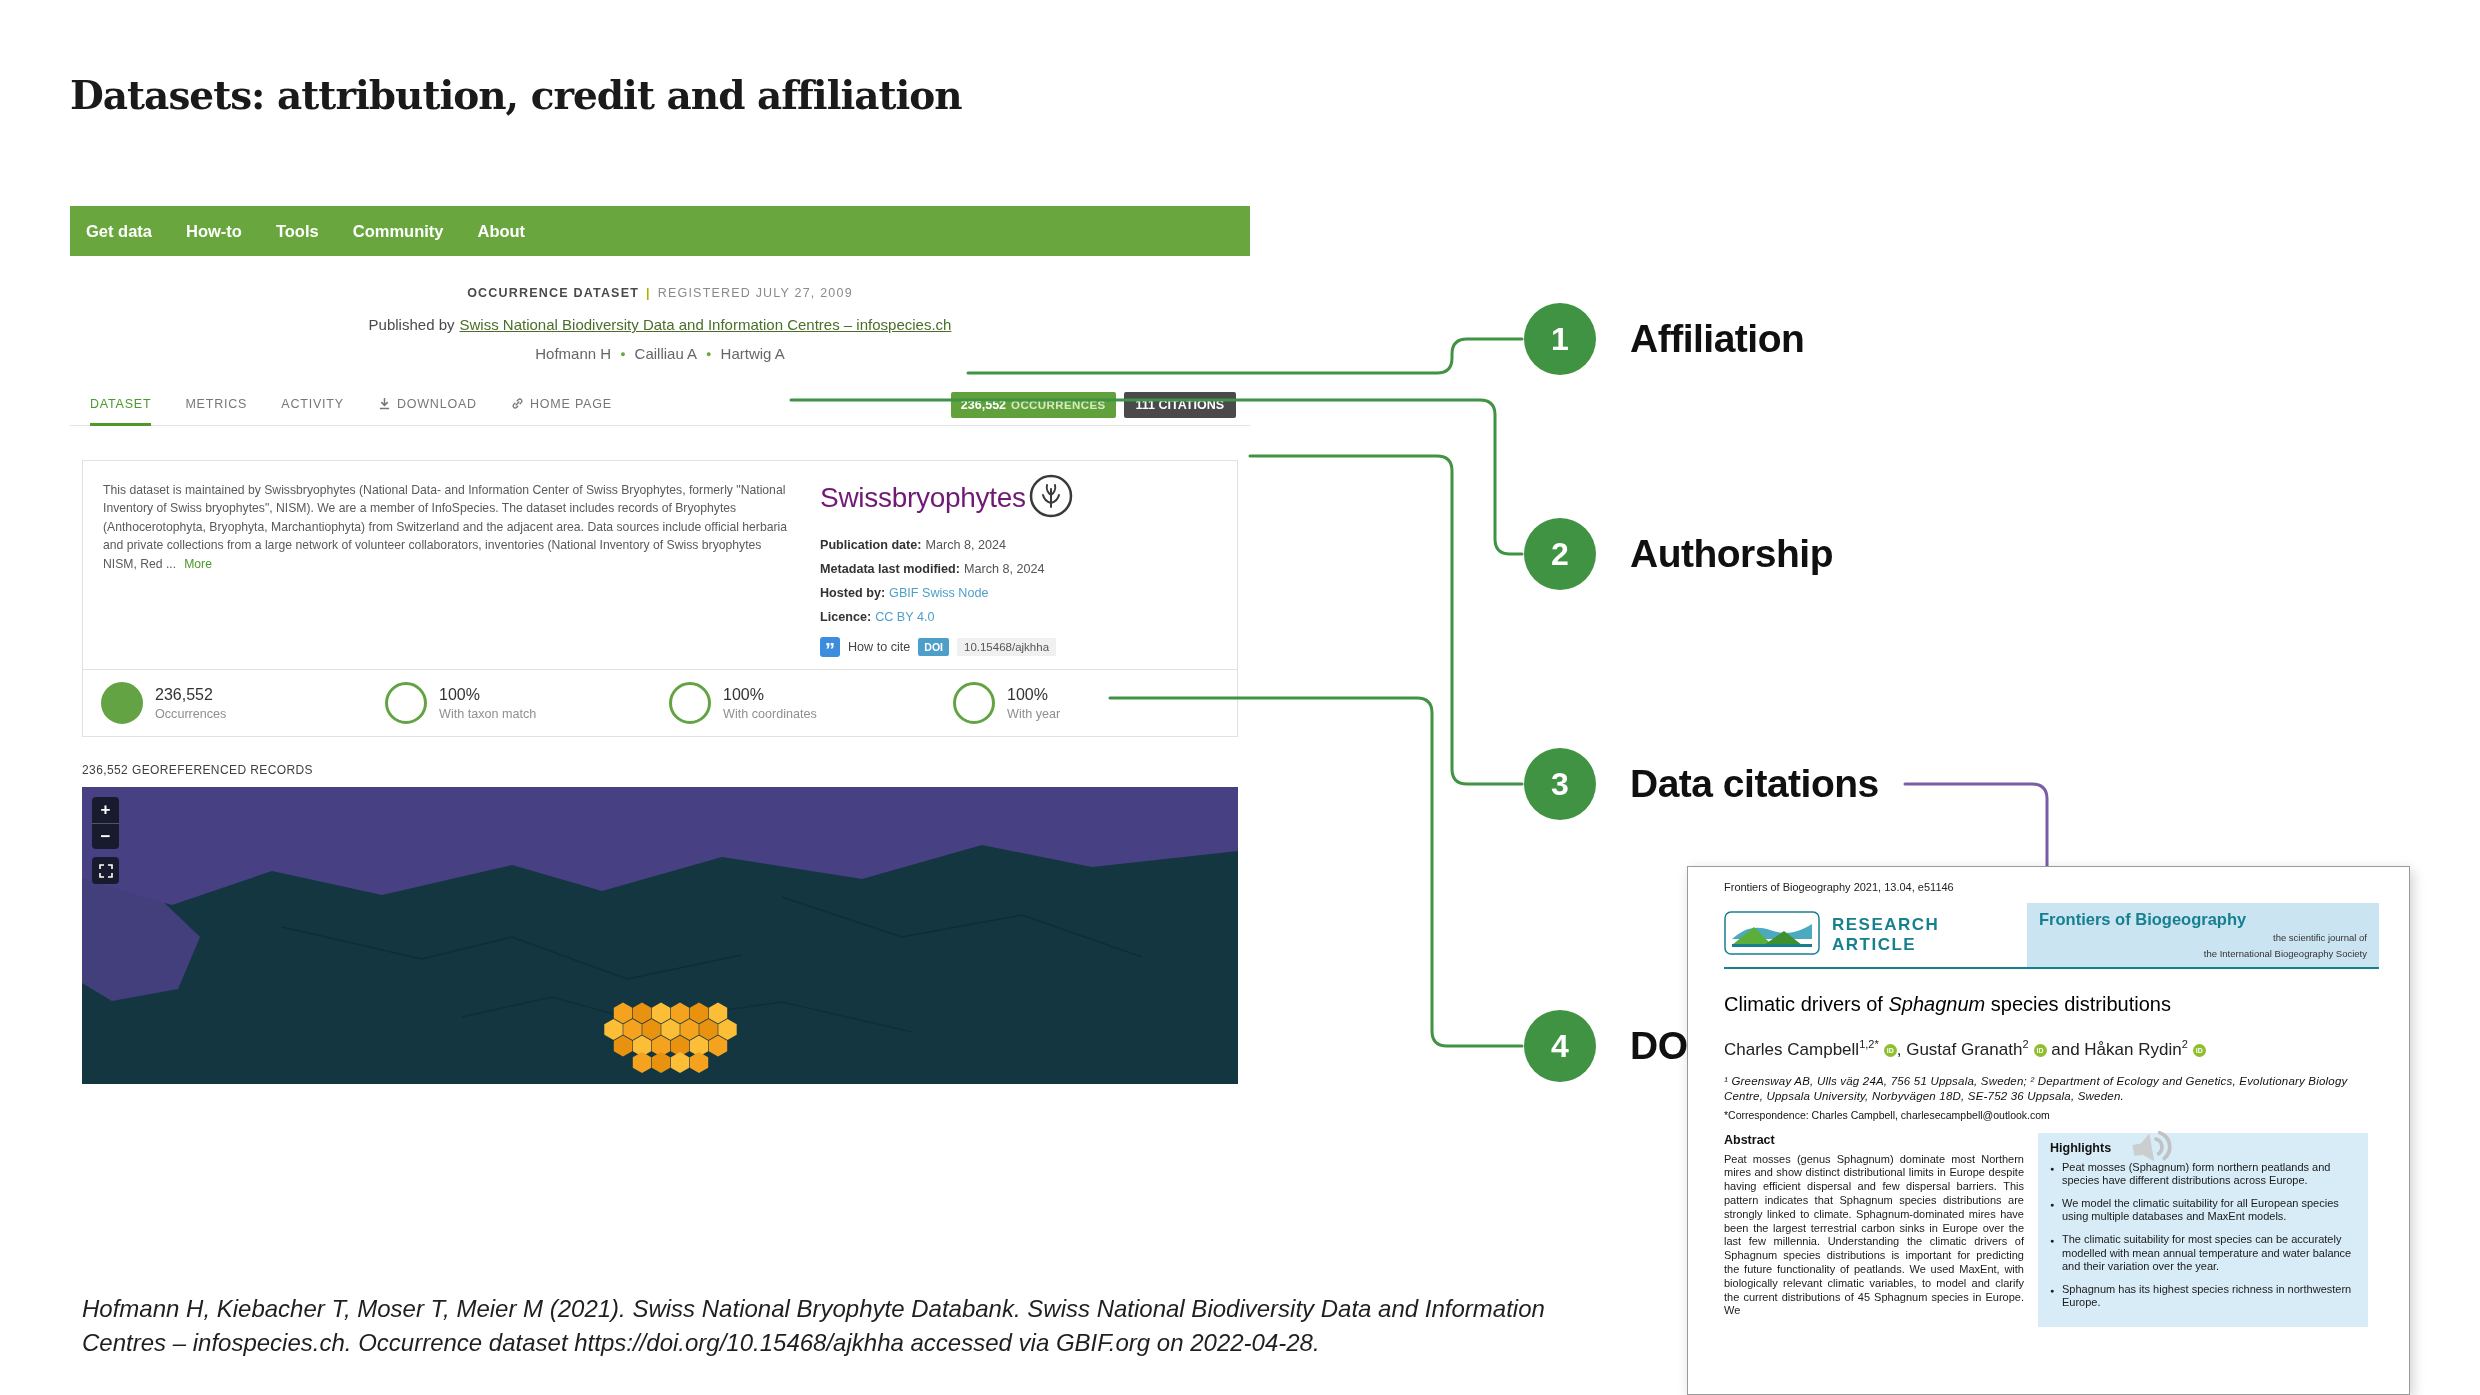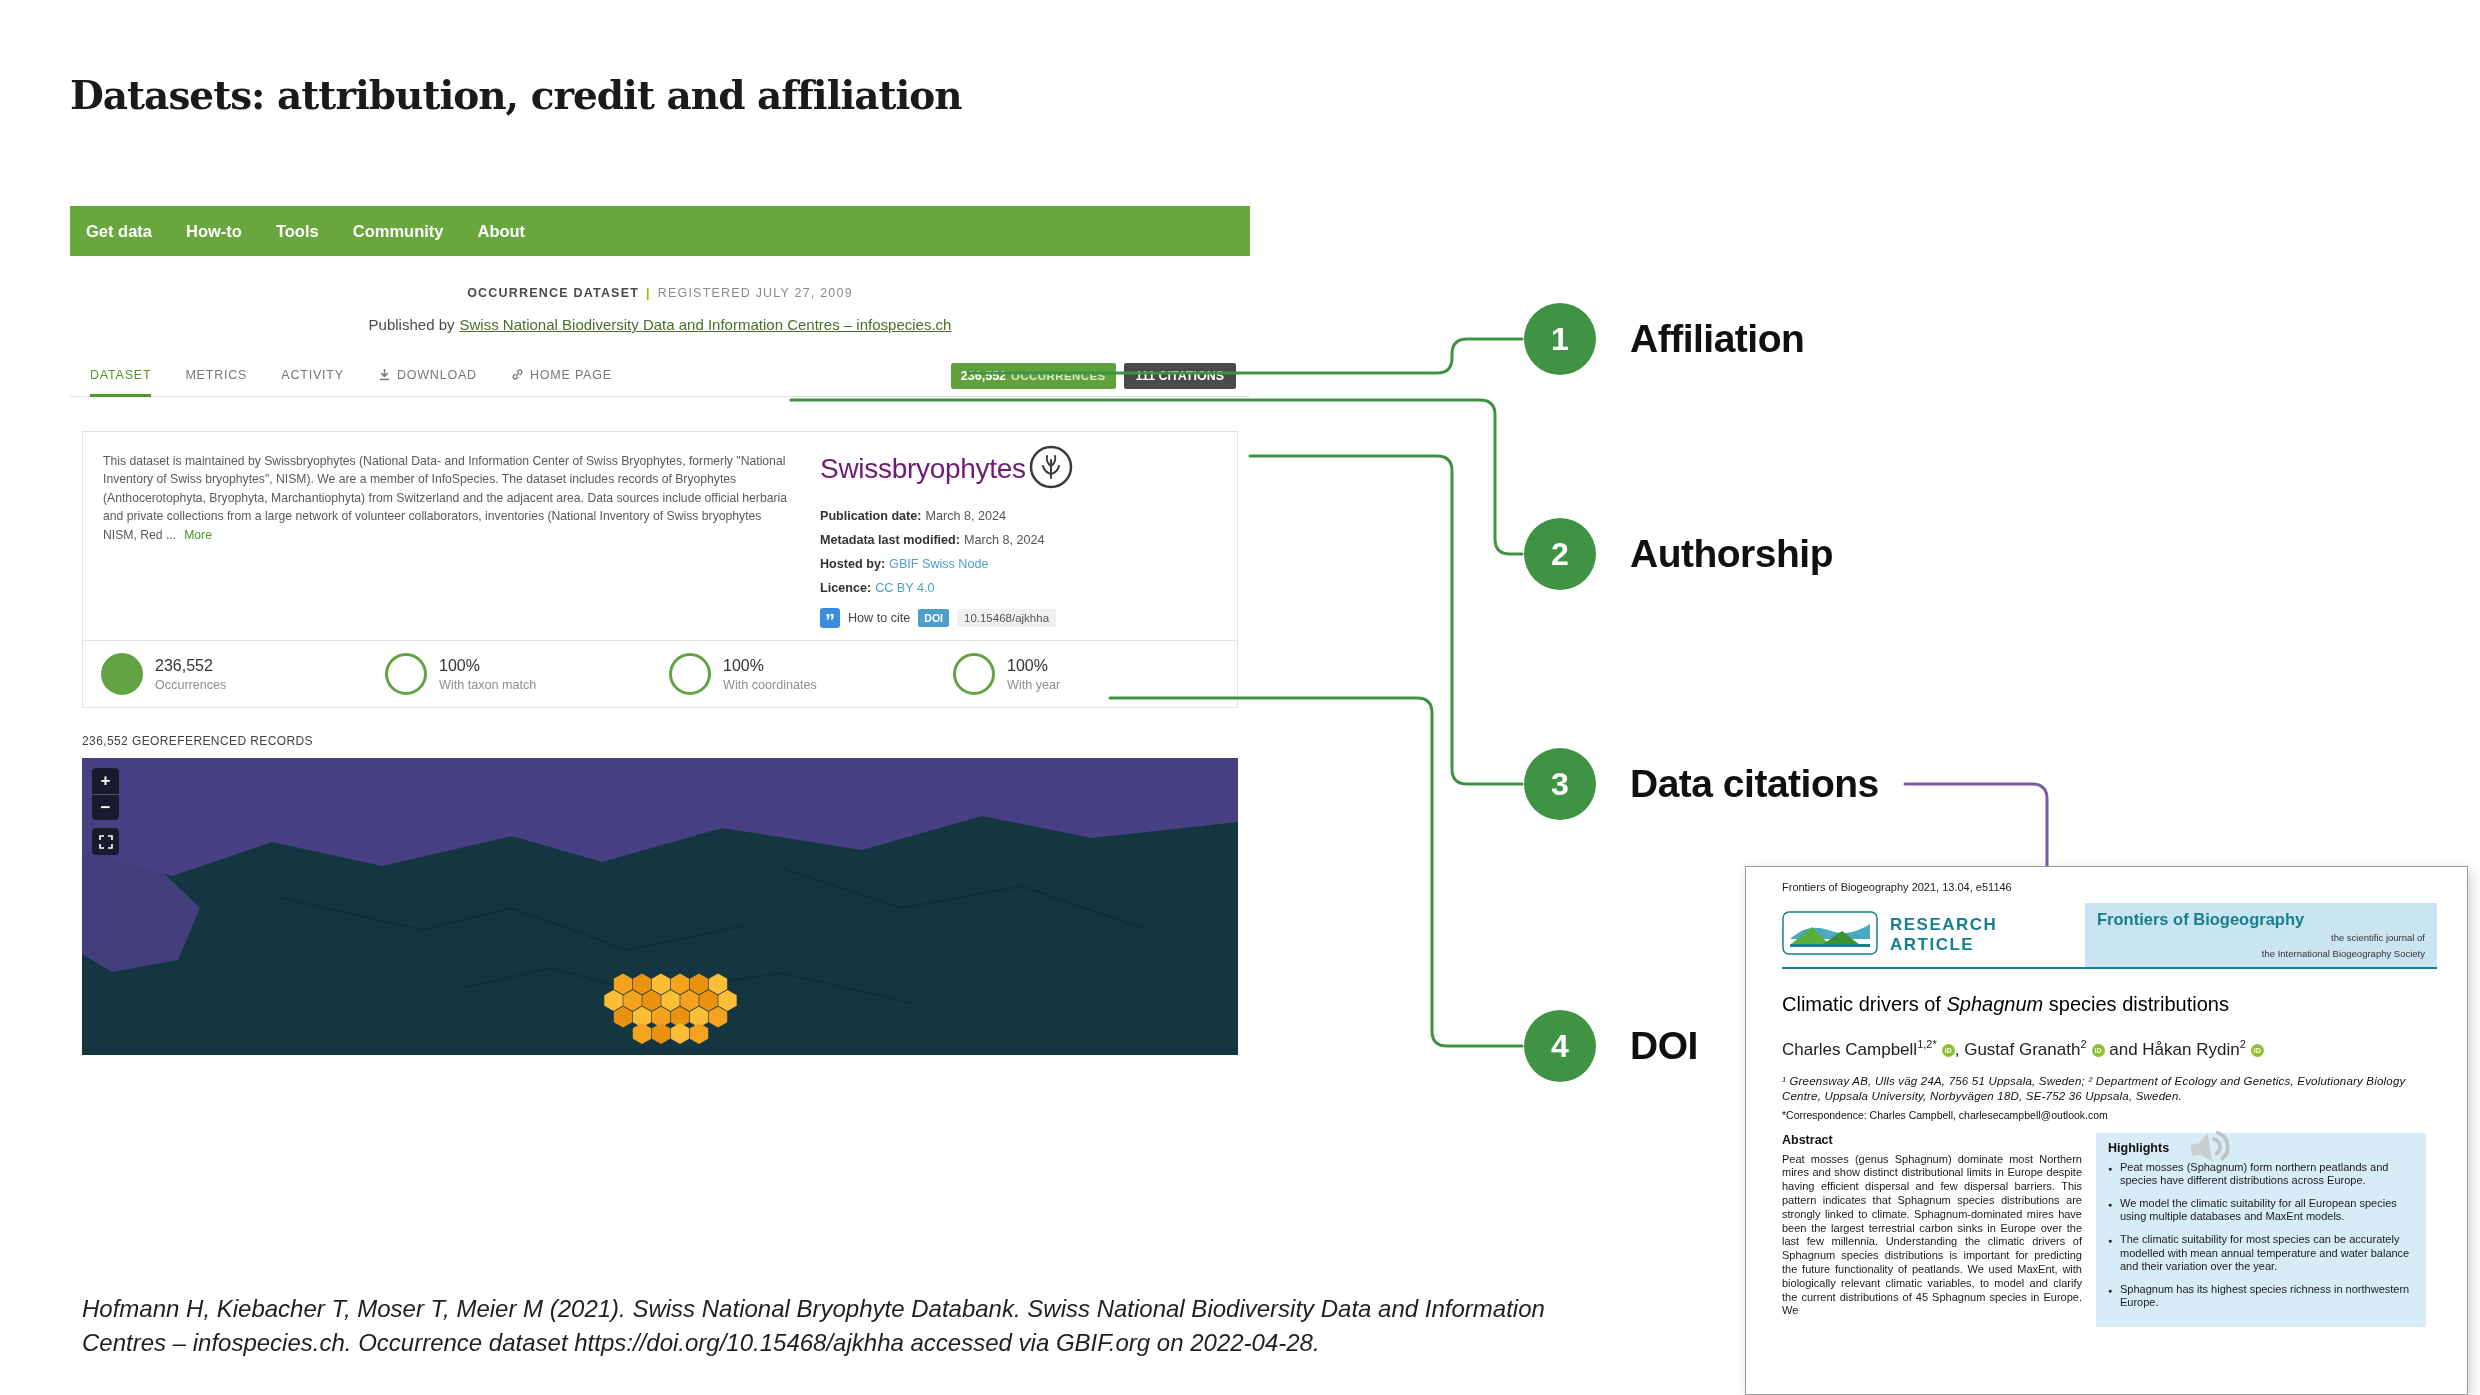--- a/index.html
+++ b/index.html
@@ -95,21 +95,21 @@
   .connector-svg { position:absolute; left:0; top:0; width:2480px; height:1395px;
     pointer-events:none; }
   .annotation { position:absolute; left:1524px; display:flex; align-items:center; gap:34px; }
   .num-circle { width:72px; height:72px; border-radius:50%; background:#3F9342;
     color:#fff; font-size:32px; font-weight:700; display:flex; align-items:center;
     justify-content:center; flex:0 0 auto; }
   .ann-label { font-size:39px; font-weight:700; color:#101010; letter-spacing:-0.5px;
     white-space:nowrap; }
 
   
-  .article { position:absolute; left:1745px; top:866px; width:723px; height:529px;
+  .article { position:absolute; left:1687px; top:866px; width:723px; height:529px;
     background:#fff; border:1px solid #9a9a9a; box-shadow:3px 4px 12px rgba(0,0,0,.18);
     overflow:hidden; padding:14px 30px 0 36px; }
   .j-ref { font-size:11px; color:#222; }
   .art-header { display:flex; margin-top:10px; border-bottom:2px solid #17808F; height:66px; }
   .art-header-left { flex:1; display:flex; align-items:center; gap:12px; }
   .res-article { color:#17808F; font-weight:700; font-size:17px; letter-spacing:1.5px; }
   .art-header-right { width:352px; background:#CBE4F1; padding:7px 12px 5px; }
   .j-name { color:#17808F; font-weight:700; font-size:16.5px; }
   .j-sub { font-size:9.5px; color:#333; text-align:right; line-height:12.5px; margin-top:3px; }
   .art-title { margin-top:24px; font-size:20px; color:#000; font-weight:500; }
@@ -146,20 +146,21 @@
       <span class="nav-item">About</span>
     </nav>
 
   <div class="shot-header">
     <div class="meta-line">
       <span>OCCURRENCE DATASET</span><span class="sep">|</span><span class="registered">REGISTERED JULY 27, 2009</span>
     </div>
     <div class="published">
       <span>Published by</span><span class="publisher-link">Swiss National Biodiversity Data and Information Centres – infospecies.ch</span>
     </div>
+    <div class="ds-authors"><span>Hofmann H</span><span class="dot">●</span><span>Cailliau A</span><span class="dot">●</span><span>Hartwig A</span></div>
   </div>
 
   <div class="tabs-row">
     <div class="tabs">
         <div class="tab active">
           <span>DATASET</span>
         </div>
         <div class="tab">
           <span>METRICS</span>
         </div>

